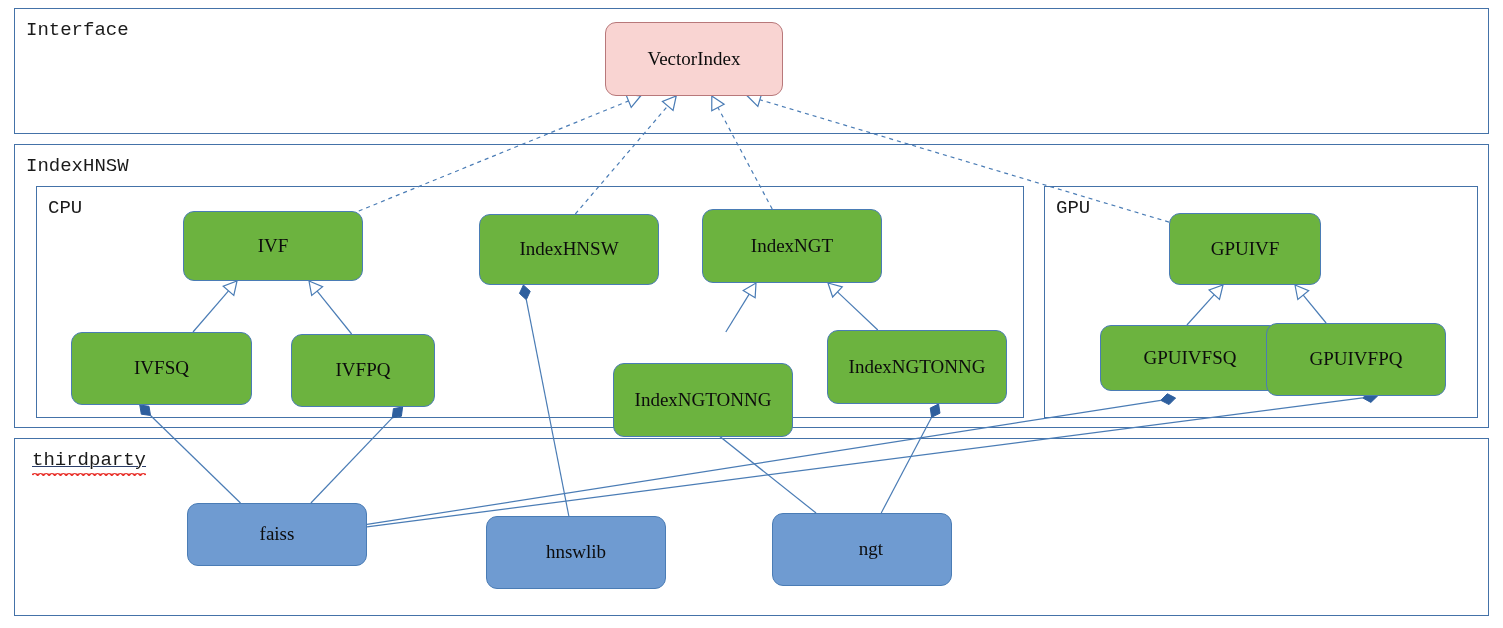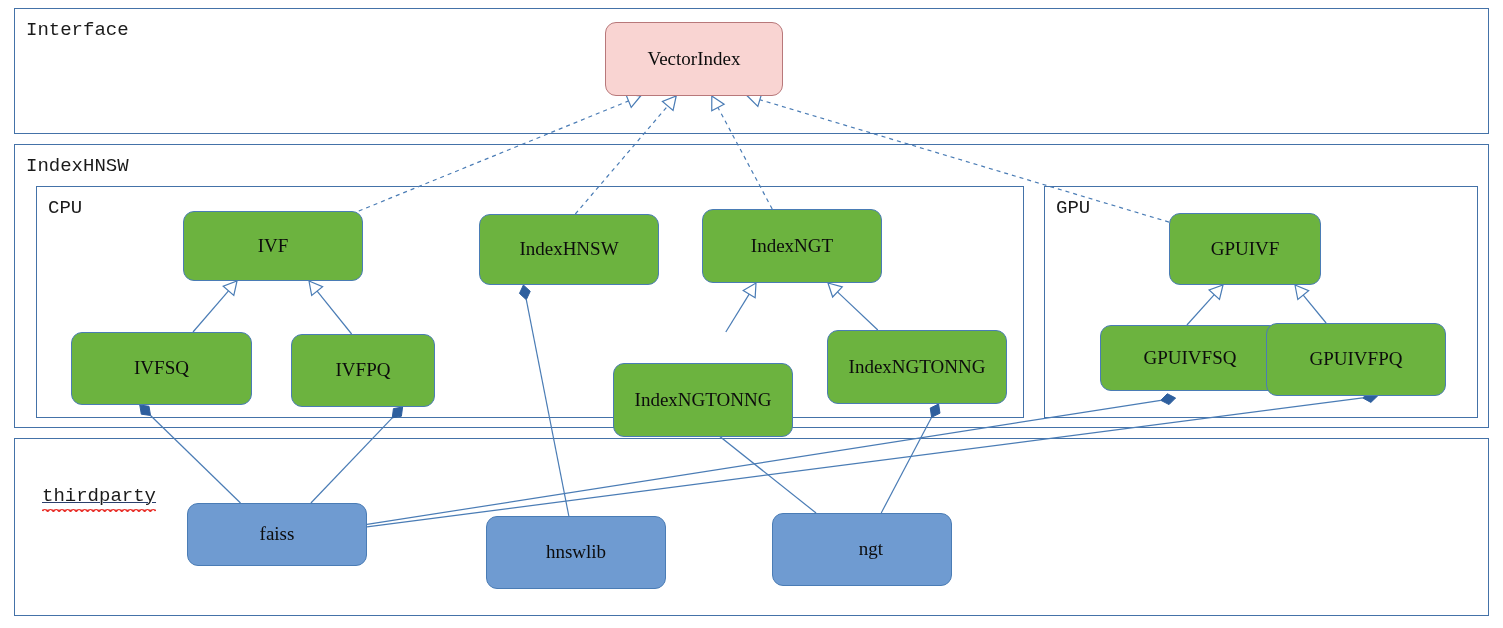--- a/index.html
+++ b/index.html
@@ -160,21 +160,21 @@
   <div id="groups-layer">
       <div class="group" style="left: 14px; top: 8px; width: 1475px; height: 126px;"></div>
       <div class="group-label" style="left: 26px; top: 19px;">Interface</div>
       <div class="group" style="left: 14px; top: 144px; width: 1475px; height: 284px;"></div>
       <div class="group-label" style="left: 26px; top: 155px;">IndexHNSW</div>
       <div class="group" style="left: 36px; top: 186px; width: 988px; height: 232px;"></div>
       <div class="group-label" style="left: 48px; top: 197px;">CPU</div>
       <div class="group" style="left: 1044px; top: 186px; width: 434px; height: 232px;"></div>
       <div class="group-label" style="left: 1056px; top: 197px;">GPU</div>
       <div class="group" style="left: 14px; top: 438px; width: 1475px; height: 178px;"></div>
-      <div class="group-label misspelled" style="left: 42px; top: 449px; position: absolute; margin-top: 36px;">thirdparty<svg class="squiggle" viewBox="0 0 40 5" preserveAspectRatio="none">
+      <div class="group-label misspelled" style="left: 32px; top: 449px; position: absolute;">thirdparty<svg class="squiggle" viewBox="0 0 40 5" preserveAspectRatio="none">
           <path d="M0 4 q1 -3 2 0 q1 -3 2 0 q1 -3 2 0 q1 -3 2 0 q1 -3 2 0 q1 -3 2 0 q1 -3 2 0 q1 -3 2 0 q1 -3 2 0 q1 -3 2 0 q1 -3 2 0 q1 -3 2 0 q1 -3 2 0 q1 -3 2 0 q1 -3 2 0 q1 -3 2 0 q1 -3 2 0 q1 -3 2 0 q1 -3 2 0 q1 -3 2 0" fill="none" stroke="#e8302a" stroke-width="1"></path>
         </svg></div>
     </div>
   <div id="nodes-layer">
       <div class="node iface" style="left: 605px; top: 22px; width: 178px; height: 74px;">VectorIndex</div>
       <div class="node impl" style="left: 183px; top: 211px; width: 180px; height: 70px;">IVF</div>
       <div class="node impl" style="left: 455px; top: 214px; width: 180px; height: 71px; margin-left: 24px;">IndexHNSW</div>
       <div class="node impl" style="left: 702px; top: 209px; width: 180px; height: 74px;">IndexNGT</div>
       <div class="node impl" style="left: 1169px; top: 213px; width: 152px; height: 72px;">GPUIVF</div>
       <div class="node impl" style="left: 71px; top: 332px; width: 181px; height: 73px;">IVFSQ</div>

